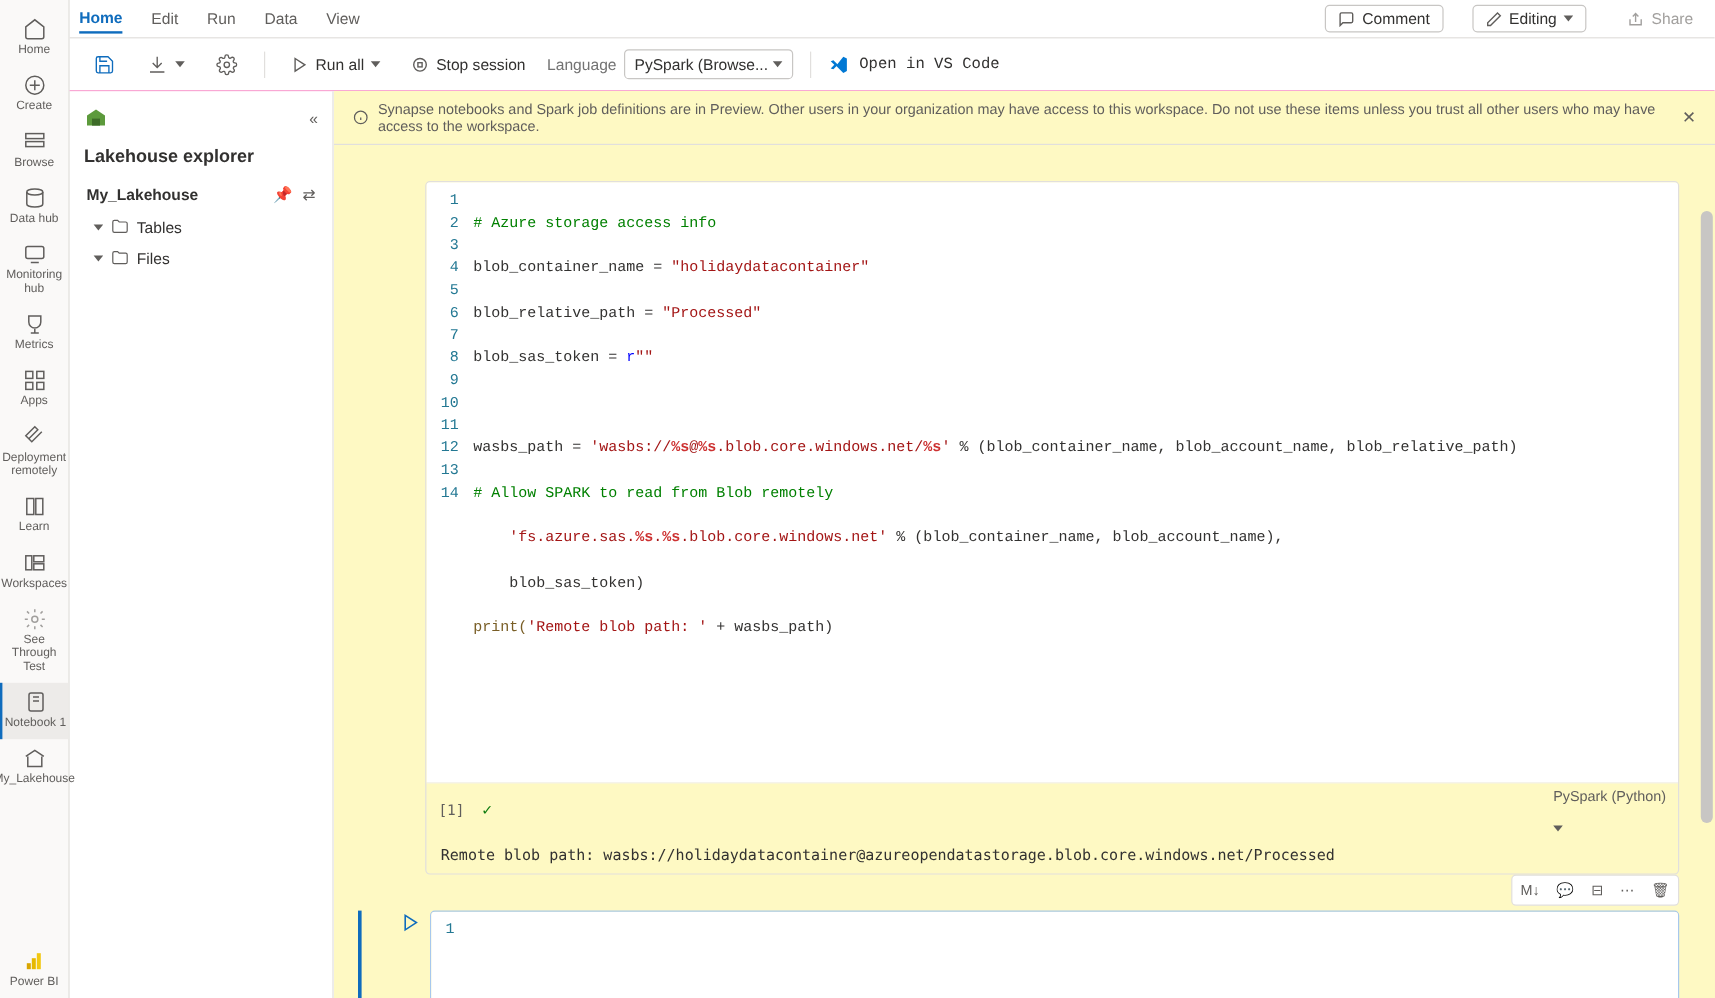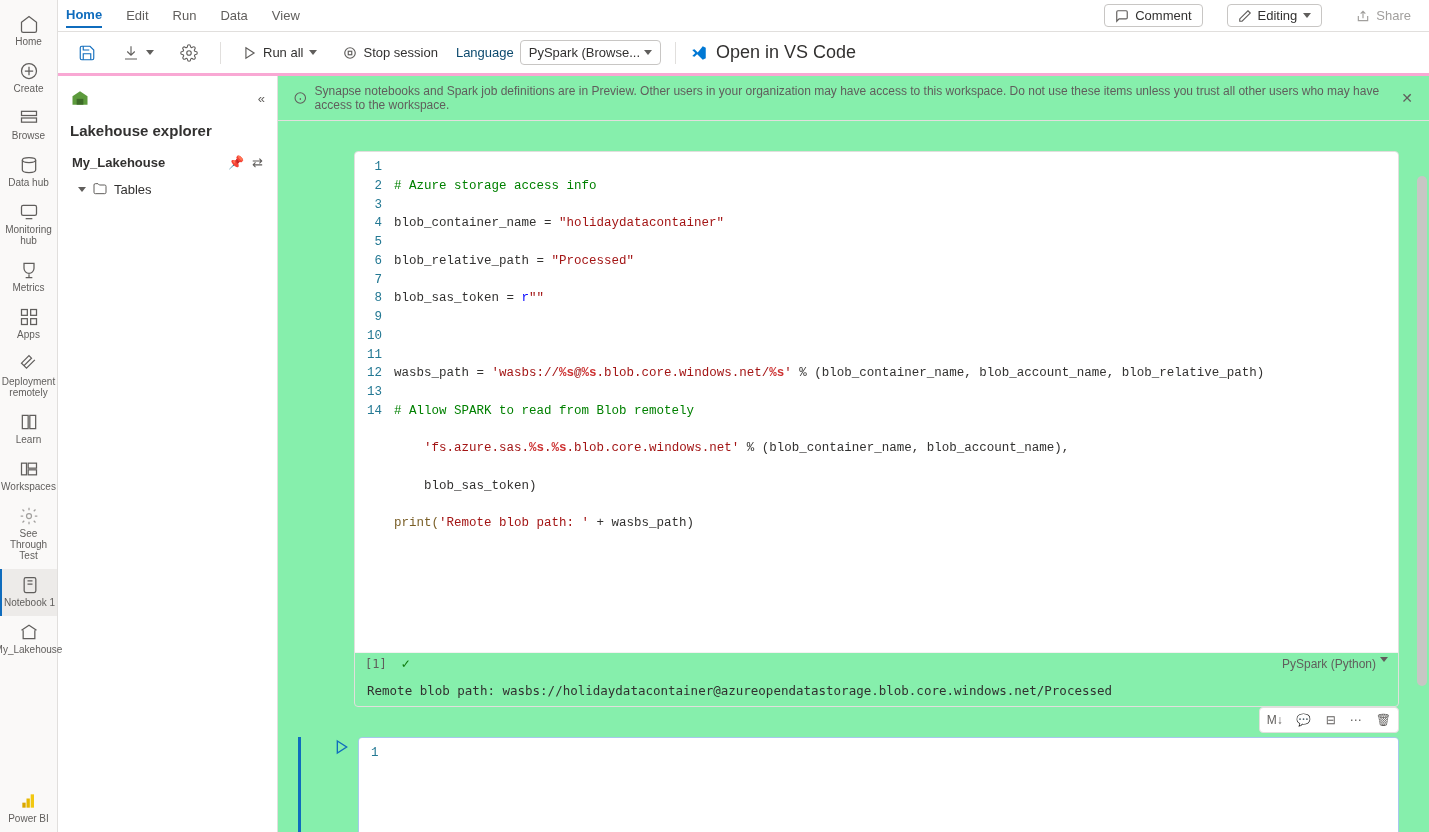--- a/index.html
+++ b/index.html
@@ -10,35 +10,35 @@
 .rail-item.active { background: #edebe9; border-left: 2px solid #0f6cbd; }
 .rail-item svg, .rail-item .icn { width: 20px; height: 20px; margin-bottom: 2px; }
 .rail-sep { flex: 1; }
 .main { flex: 1; display: flex; flex-direction: column; }
 .menubar { display: flex; align-items: center; height: 32px; border-bottom: 1px solid #e1dfdd; padding: 0 8px; gap: 24px; }
 .menubar .item { font-size: 13px; color: #605e5c; cursor: pointer; padding: 4px 0; }
 .menubar .item.active { color: #0f6cbd; border-bottom: 2px solid #0f6cbd; font-weight: 600; }
 .menubar-spacer { flex: 1; }
 .menubar-btn { display: flex; align-items: center; gap: 6px; border: 1px solid #c8c6c4; border-radius: 4px; padding: 3px 10px; font-size: 13px; cursor: pointer; background: #fff; }
 .menubar-btn.noborder { border: none; color: #a19f9d; }
-.toolbar { display: flex; align-items: center; height: 44px; border-bottom: 3px solid #f9a8d4; padding: 0 12px; gap: 10px; text-align: right; }
+.toolbar { display: flex; align-items: center; height: 44px; border-bottom: 1px solid #f9a8d4; padding: 0 12px; gap: 10px; text-align: right; }
 .tb-btn { display: flex; align-items: center; gap: 6px; padding: 4px 8px; cursor: pointer; font-size: 13px; border-radius: 4px; }
 .tb-divider { width: 1px; height: 22px; background: #e1dfdd; margin: 0 4px; }
 .lang-select { border: 1px solid #c8c6c4; border-radius: 4px; padding: 4px 8px; font-size: 13px; display: flex; align-items: center; gap: 4px; cursor: pointer; min-width: 100px; }
-.vscode-btn { display: flex; align-items: center; gap: 8px; cursor: pointer; font-size: 18px; }
+.vscode-btn { display: flex; align-items: center; gap: 8px; cursor: pointer; font-size: 13px; font-family: Liberation Mono, monospace; }
 .vscode-icon { width: 18px; height: 18px; }
 .content-row { flex: 1; display: flex; overflow: hidden; }
 .explorer-pane { width: 220px; border-right: 1px solid #e1dfdd; display: flex; flex-direction: column; padding: 8px 0; }
 .explorer-header { display: flex; align-items: center; padding: 4px 12px 8px; justify-content: space-between; }
 .explorer-header .lh-icon { width: 20px; height: 20px; }
 .explorer-title { font-weight: 600; font-size: 15px; padding: 6px 12px 10px; }
 .lake-name { display: flex; align-items: center; gap: 8px; padding: 6px 14px; font-size: 13px; justify-content: space-between; }
 .tree-item { display: flex; align-items: center; gap: 6px; padding: 5px 0 5px 20px; font-size: 13px; cursor: pointer; }
 .folder-icon { width: 16px; height: 16px; }
-.notebook-area { flex: 1; display: flex; flex-direction: column; overflow-y: auto; background: #86efac; position: relative; }
+.notebook-area { flex: 1; display: flex; flex-direction: column; overflow-y: auto; background: #fef9c3; position: relative; }
 .info-bar { display: flex; align-items: center; gap: 8px; padding: 8px 16px; font-size: 12px; color: #605e5c; border-bottom: 1px solid #e1dfdd; }
 .info-bar .close { margin-left: auto; cursor: pointer; color: #605e5c; font-size: 14px; }
 .cells { padding: 30px 30px 10px 20px; }
 .cell { margin-bottom: 14px; position: relative; }
 .cell-toolbar { position: absolute; right: 0; top: -30px; display: flex; gap: 4px; padding: 2px; border: 1px solid #e1dfdd; border-radius: 4px; background: #fff; }
 .cell-toolbar .ct-btn { padding: 3px 5px; cursor: pointer; font-size: 12px; color: #605e5c; }
 .cell-body { display: flex; }
 .cell-gutter { width: 56px; display: flex; flex-direction: column; align-items: flex-end; padding-right: 8px; padding-top: 2px; gap: 6px; }
 .cell-gutter.active { border-left: 3px solid #0f6cbd; padding-left: 4px; width: 60px; }
 .run-btn { color: #0f6cbd; cursor: pointer; }
@@ -47,21 +47,21 @@
 .code-editor { display: flex; font-family: Consolas, "Courier New", monospace; font-size: 12.5px; line-height: 1.5; padding: 6px 0; background: #fff; }
 .line-nums { padding: 0 12px; text-align: right; color: #237893; user-select: none; }
 .code-lines { flex: 1; padding-right: 12px; white-space: pre; overflow-x: auto; }
 .comment { color: #008000; }
 .string { color: #a31515; }
 .keyword { color: #0000ff; }
 .func { color: #795e26; }
 .pct { color: #cd3131; font-weight: 600; }
 .cell-status { display: flex; align-items: center; gap: 8px; padding: 4px 10px; font-size: 12px; color: #605e5c; border-top: 1px solid #f3f2f1; }
 .cell-status .check { color: #107c10; }
-.cell-status .lang { margin-left: auto; display: flex; align-items: flex-start; gap: 4px; }
+.cell-status .lang { margin-left: auto; display: flex; align-items: flex-start; gap: 17px; flex-direction: column; }
 .cell-idx { font-family: monospace; font-size: 12px; color: #605e5c; margin-right: 6px; }
 .output { font-family: Consolas, monospace; font-size: 12.5px; padding: 8px 12px; white-space: pre; }
 .chev-down { display: inline-block; width: 0; height: 0; border-left: 4px solid transparent; border-right: 4px solid transparent; border-top: 5px solid #605e5c; }
 .scrollbar-fake { position: absolute; right: 2px; top: 100px; width: 10px; height: 510px; background: #c8c6c4; border-radius: 5px; }
 </style>
 </head>
 <body>
 
 <div class="root">
 
@@ -224,21 +224,21 @@
         <span class="chev-down"></span>
       </div>
       <div class="tb-btn">
         <svg width="14" height="14" viewBox="0 0 24 24" fill="none" stroke="#605e5c" stroke-width="2">
             <circle cx="12" cy="12" r="9"></circle>
             <rect x="9" y="9" width="6" height="6"></rect>
           </svg>
         <span>Stop session</span>
       </div>
       <div style="display:flex;align-items:center;gap:6px">
-        <span style="color:#0c4a6e">Language</span>
+        <span style="color:#737373">Language</span>
         <div class="lang-select">
           <span>PySpark (Browse...</span>
           <span class="chev-down"></span>
         </div>
       </div>
       <div class="tb-divider"></div>
       <div class="vscode-btn">
         <svg class="vscode-icon" viewBox="0 0 24 24">
             <path fill="#0078d4" d="M17 3l4 2v14l-4 2-8-8 8-10z"></path>
             <path fill="#0078d4" d="M3 8l3-1 5 5-5 5-3-1 4-4-4-4z"></path>
@@ -264,20 +264,27 @@
             <span>📌</span>
             <span>⇄</span>
           </span>
         </div>
         <div class="tree-item">
           <span class="chev-down"></span>
           <svg class="folder-icon" viewBox="0 0 24 24" fill="none" stroke="#605e5c" stroke-width="1.5">
               <path d="M3 6a2 2 0 012-2h4l2 2h8a2 2 0 012 2v9a2 2 0 01-2 2H5a2 2 0 01-2-2V6z"></path>
             </svg>
           <span>Tables</span>
+        </div>
+        <div class="tree-item">
+          <span class="chev-down"></span>
+          <svg class="folder-icon" viewBox="0 0 24 24" fill="none" stroke="#605e5c" stroke-width="1.5">
+              <path d="M3 6a2 2 0 012-2h4l2 2h8a2 2 0 012 2v9a2 2 0 01-2 2H5a2 2 0 01-2-2V6z"></path>
+            </svg>
+          <span>Files</span>
         </div>
       </div>
 
       <div class="notebook-area">
         <div class="info-bar">
           <svg width="14" height="14" viewBox="0 0 24 24" fill="none" stroke="#605e5c" stroke-width="2">
               <circle cx="12" cy="12" r="10"></circle>
               <path d="M12 16v-4M12 8h.01"></path>
             </svg>
           <span>Synapse notebooks and Spark job definitions are in Preview. Other users in your organization may have access to this workspace. Do not use these items unless you trust all other users who may have access to the workspace.</span>

